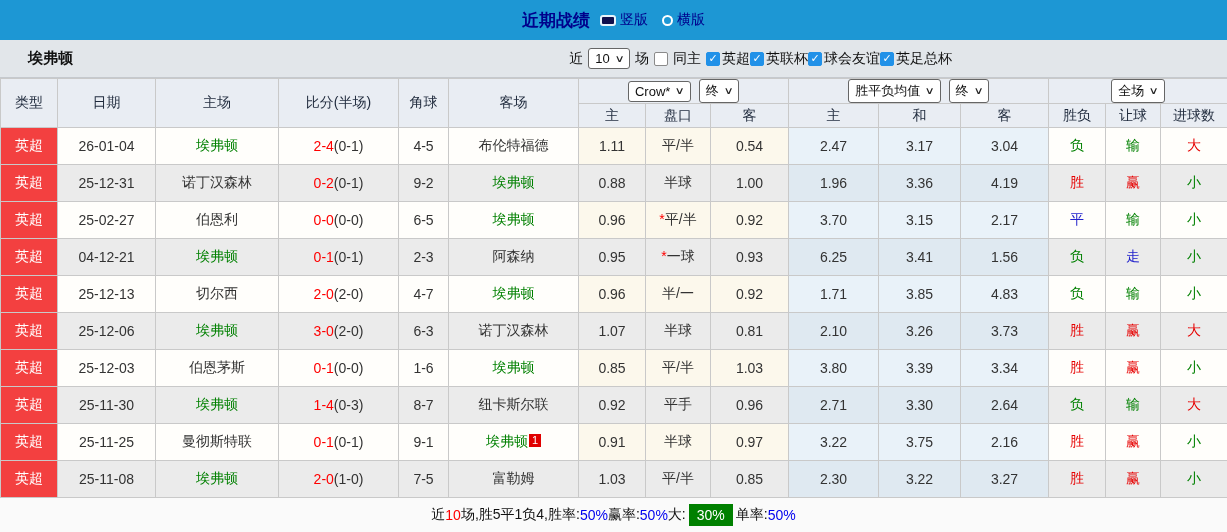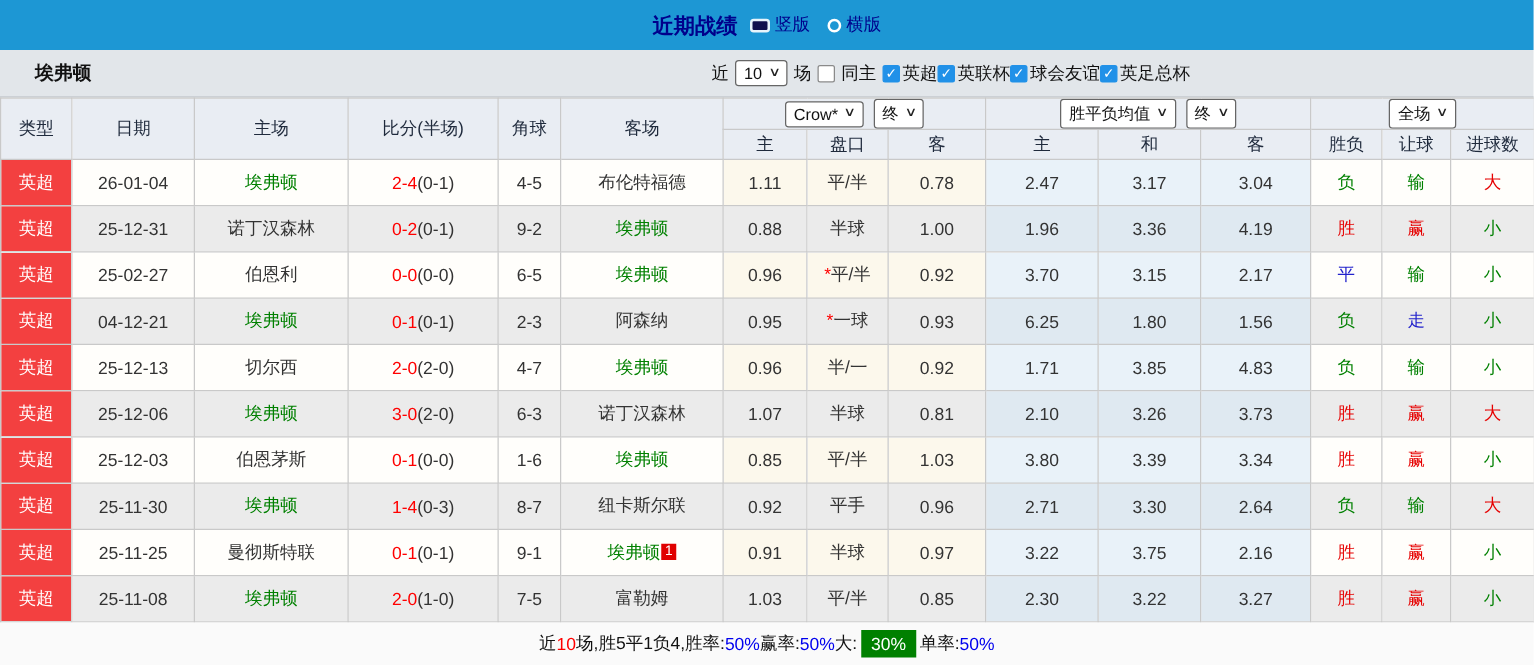--- a/index.html
+++ b/index.html
@@ -176,21 +176,21 @@
   <tbody>
       <tr>
     <td class="c-league">英超</td>
     <td>26-01-04</td>
     <td style="color: rgb(0, 128, 0);">埃弗顿</td>
     <td><span class="ft">2-4</span><span class="ht">(0-1)</span></td>
     <td>4-5</td>
     <td><span>布伦特福德</span></td>
     <td class="c-odds">1.11</td>
     <td class="c-odds"><span class="star"></span><span>平/半</span></td>
-    <td class="c-odds">0.78</td>
+    <td class="c-odds">0.54</td>
     <td class="c-avg">2.47</td>
     <td class="c-avg">3.17</td>
     <td class="c-avg">3.04</td>
     <td style="color: rgb(0, 128, 0);">负</td>
     <td style="color: rgb(0, 128, 0);">输</td>
     <td style="color: rgb(230, 0, 0);">大</td>
   </tr>
       <tr>
     <td class="c-league">英超</td>
     <td>25-12-31</td>
@@ -229,21 +229,21 @@
     <td class="c-league">英超</td>
     <td>04-12-21</td>
     <td style="color: rgb(0, 128, 0);">埃弗顿</td>
     <td><span class="ft">0-1</span><span class="ht">(0-1)</span></td>
     <td>2-3</td>
     <td><span>阿森纳</span></td>
     <td class="c-odds">0.95</td>
     <td class="c-odds"><span class="star">*</span><span>一球</span></td>
     <td class="c-odds">0.93</td>
     <td class="c-avg">6.25</td>
-    <td class="c-avg">1.80</td>
+    <td class="c-avg">3.41</td>
     <td class="c-avg">1.56</td>
     <td style="color: rgb(0, 128, 0);">负</td>
     <td style="color: rgb(34, 34, 204);">走</td>
     <td style="color: rgb(0, 128, 0);">小</td>
   </tr>
       <tr>
     <td class="c-league">英超</td>
     <td>25-12-13</td>
     <td>切尔西</td>
     <td><span class="ft">2-0</span><span class="ht">(2-0)</span></td>

